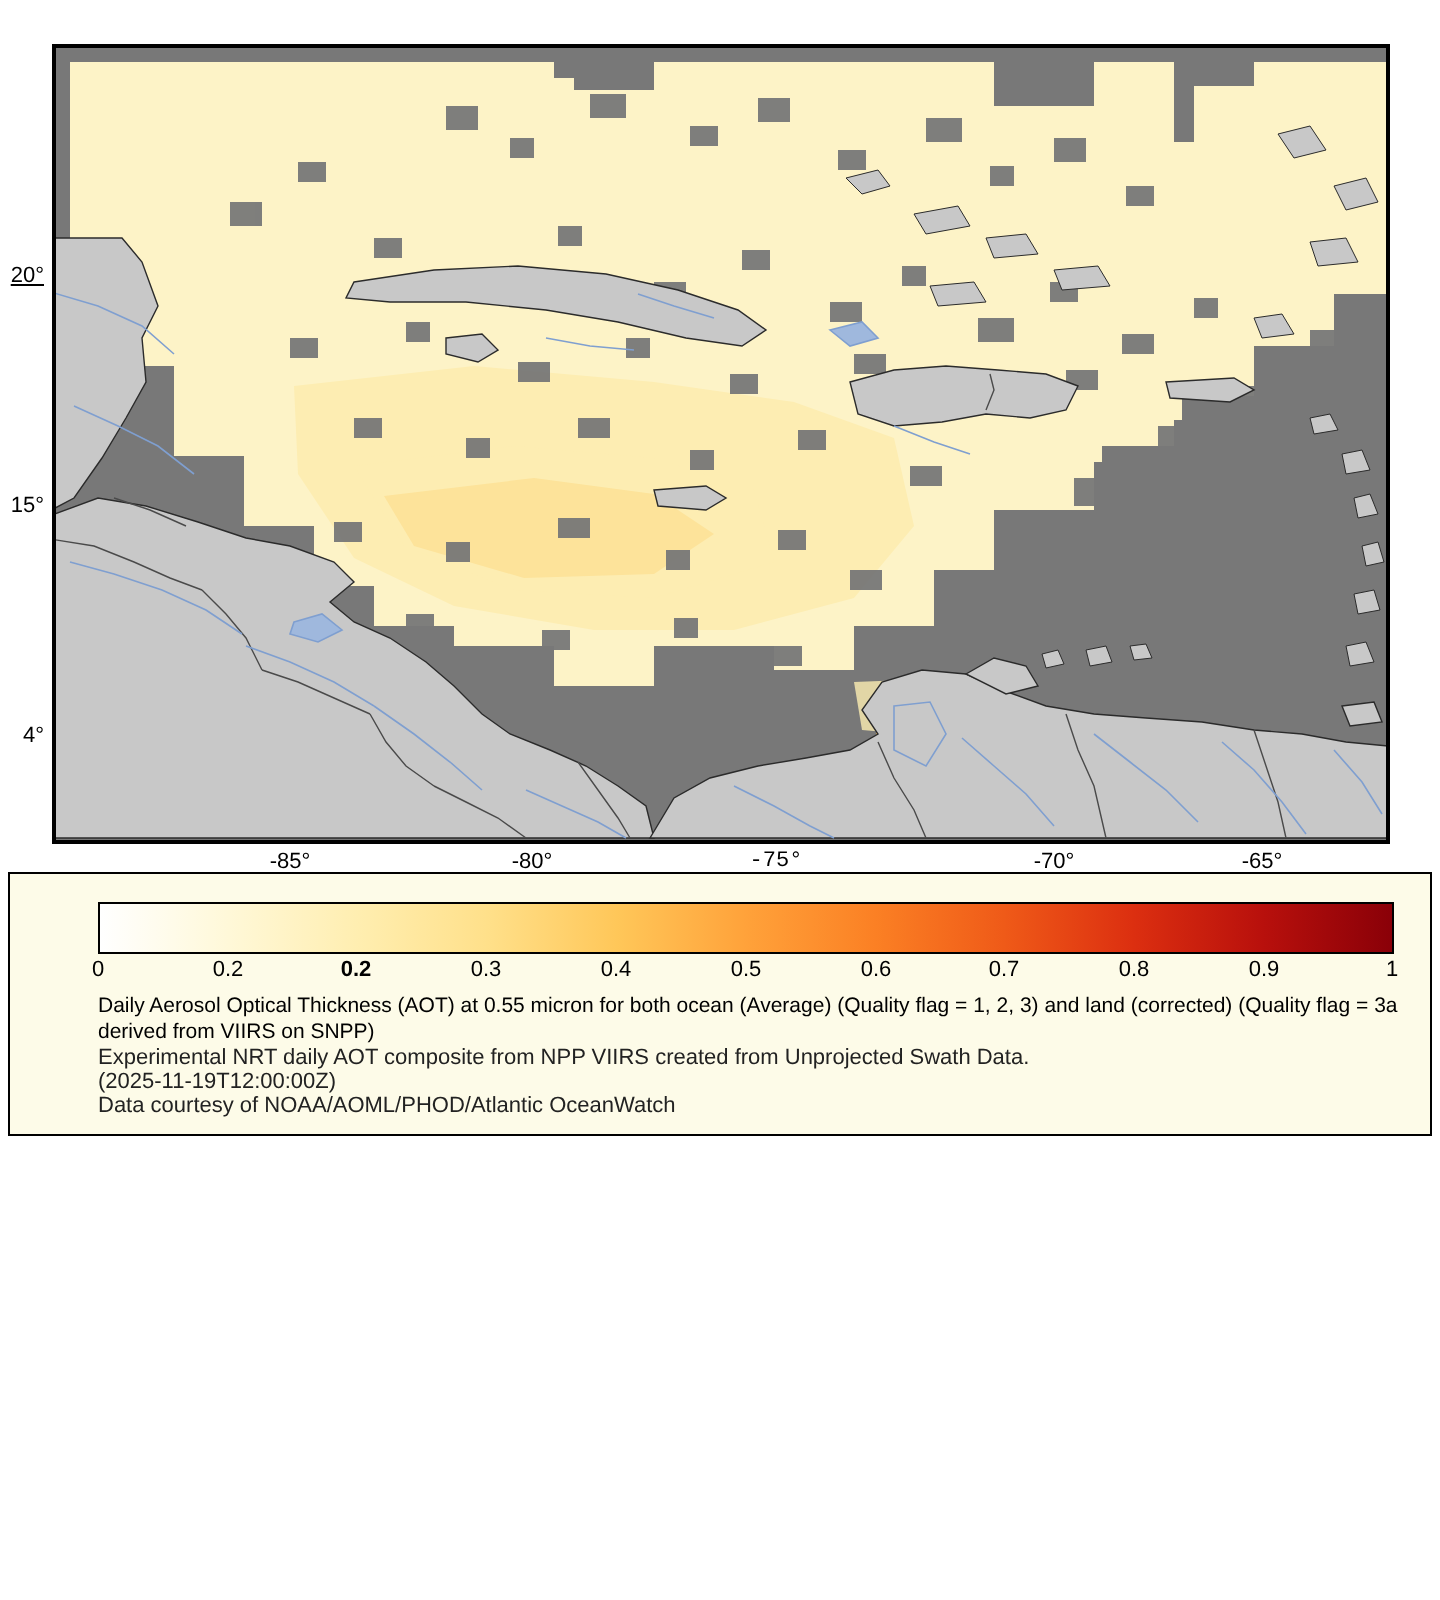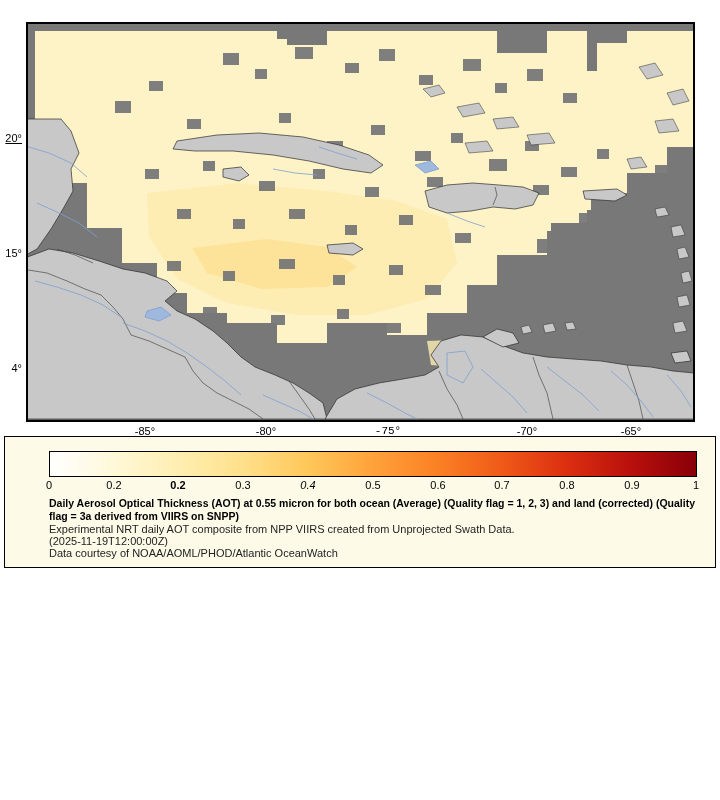--- a/index.html
+++ b/index.html
@@ -92,21 +92,21 @@
     transform: translateX(-50%);
   }
   #legend-text {
     position: absolute;
     left: 44px;
     top: 60px;
     width: 660px;
   }
   #legend-title {
     font-size: 10.5px;
-    font-weight: bold;
+    font-weight: normal;
     color: #000000;
     line-height: 12.5px;
     margin: 0 0 1px 0;
   }
   .legend-sub {
     font-size: 11px;
     color: #222222;
     line-height: 12px;
     margin: 0;
   }
@@ -328,21 +328,21 @@
   <div id="legend-panel">
 
     <div id="colorbar-wrap">
       <div id="colorbar"></div>
     </div>
 
     <div class="cb-tick" style="left:44px;">0</div>
     <div class="cb-tick" style="left:109px;">0.2</div>
     <div class="cb-tick" style="left:173px;font-weight:bold;">0.2</div>
     <div class="cb-tick" style="left:238px;">0.3</div>
-    <div class="cb-tick" style="left:303px;font-style:italic;">0.4</div>
+    <div class="cb-tick" style="left:303px;">0.4</div>
     <div class="cb-tick" style="left:368px;">0.5</div>
     <div class="cb-tick" style="left:433px;">0.6</div>
     <div class="cb-tick" style="left:497px;">0.7</div>
     <div class="cb-tick" style="left:562px;">0.8</div>
     <div class="cb-tick" style="left:627px;">0.9</div>
     <div class="cb-tick" style="left:691px;">1</div>
 
     <div id="legend-text">
       <p id="legend-title">Daily Aerosol Optical Thickness (AOT) at 0.55 micron for both ocean (Average) (Quality flag = 1, 2, 3) and land (corrected) (Quality flag = 3a derived from VIIRS on SNPP)</p>
       <p class="legend-sub">Experimental NRT daily AOT composite from NPP VIIRS created from Unprojected Swath Data.</p>

